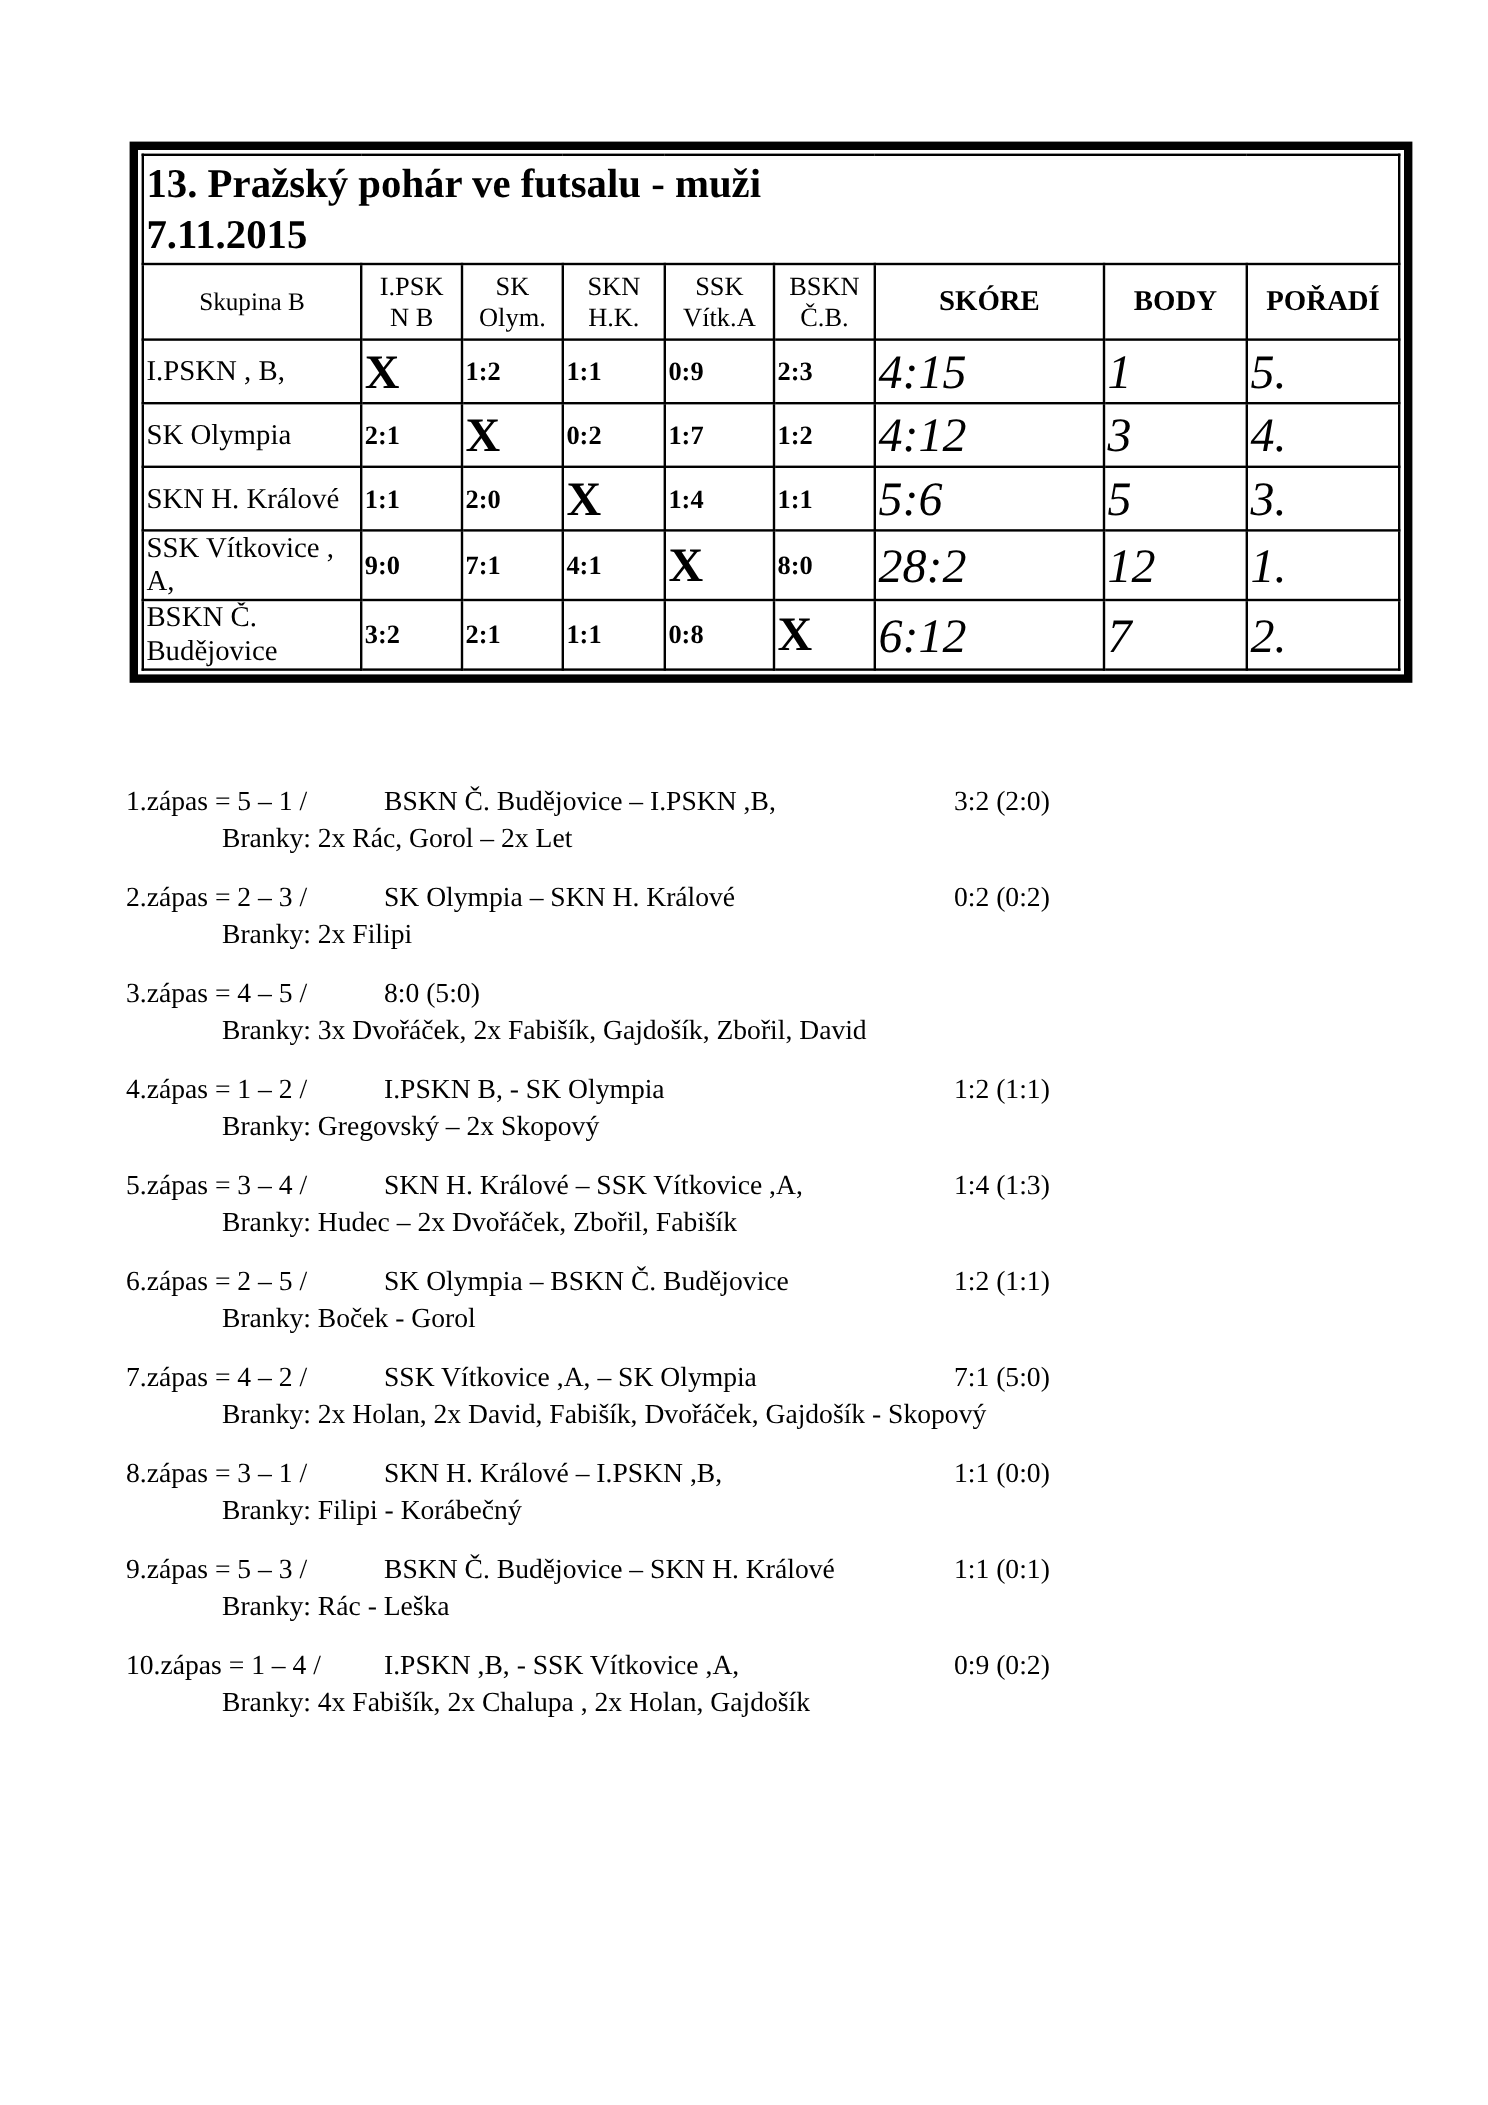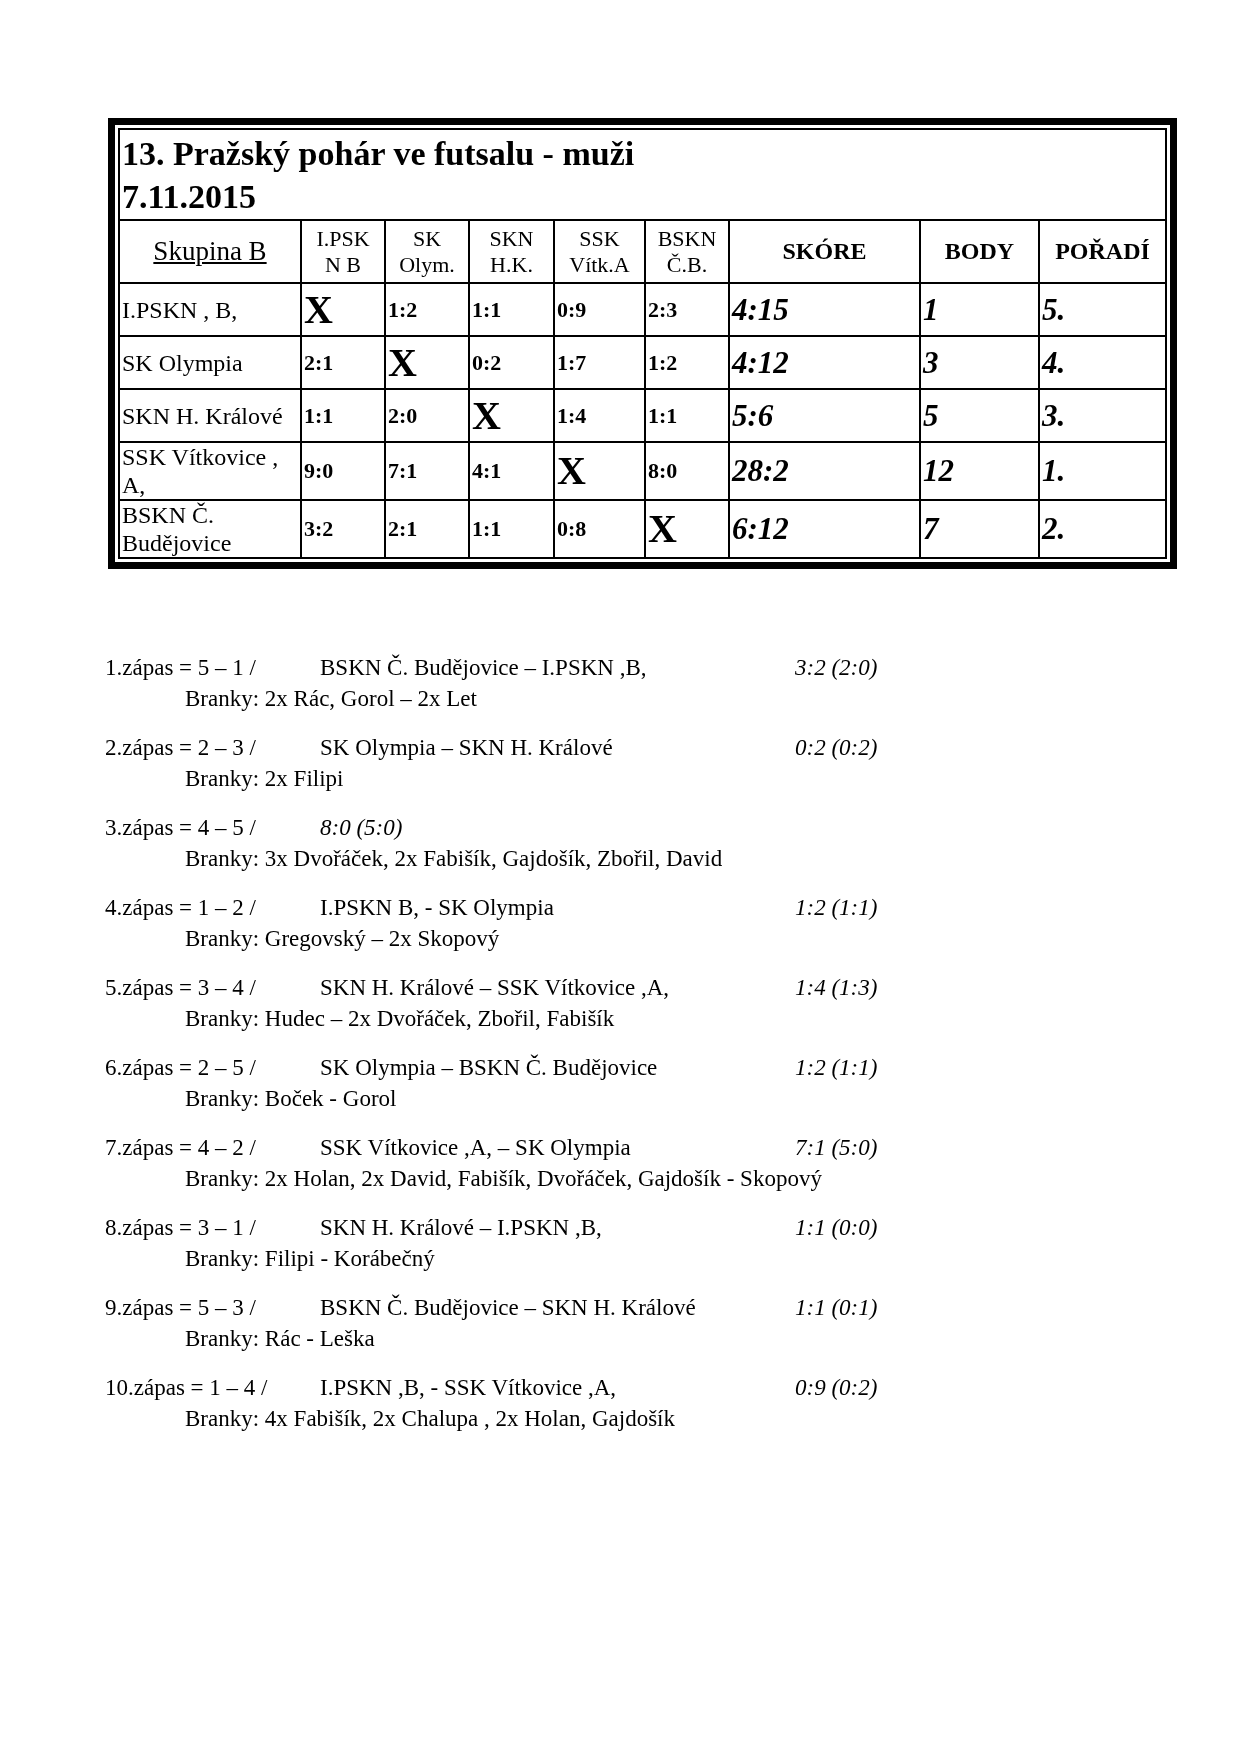--- a/index.html
+++ b/index.html
@@ -38,22 +38,21 @@
     border-bottom: 5px solid #000;
     height: 89px;
     font-weight: bold;
     font-size: 34px;
     line-height: 43px;
     padding: 2px 0 4px 0;
   }
   tr.head-row { height: 63px; }
   th.group-cell {
     font-weight: normal;
-    font-size: 27px;
-    text-decoration: underline;
+    font-size: 21px;
   }
   th.opp-cell {
     font-weight: normal;
     font-size: 22px;
     line-height: 26px;
   }
   th.stat-cell {
     font-weight: bold;
     font-size: 24px;
     margin-top: 12px;
@@ -66,23 +65,23 @@
   }
   td.result-cell {
     font-weight: bold;
     font-size: 22px;
   }
   td.result-cell.x-cell {
     font-size: 40px;
     line-height: 1;
   }
   td.bigstat-cell {
-    font-weight: bold;
+    font-weight: normal;
     font-style: italic;
-    font-size: 31px;
+    font-size: 40px;
   }
   
   .matches {
     position: absolute;
     left: 105px;
     top: 652px;
     width: 1060px;
     font-size: 23px;
     line-height: 31px;
   }
@@ -90,21 +89,21 @@
   .match-line1 { display: flex; align-items: center; gap: 15px; }
   .match-label {
     flex: 0 0 200px;
     white-space: nowrap;
   }
   .match-teams {
     min-width: 455px;
     white-space: nowrap;
     padding-right: 5px;
   }
-  .match-result { white-space: nowrap; font-style: italic; }
+  .match-result { white-space: nowrap; }
   .match-scorers { margin-left: 80px; }
 </style>
 </head>
 <body>
 
 <div class="page">
 
   <div class="table-outer">
     <table class="standings">
       <colgroup>

